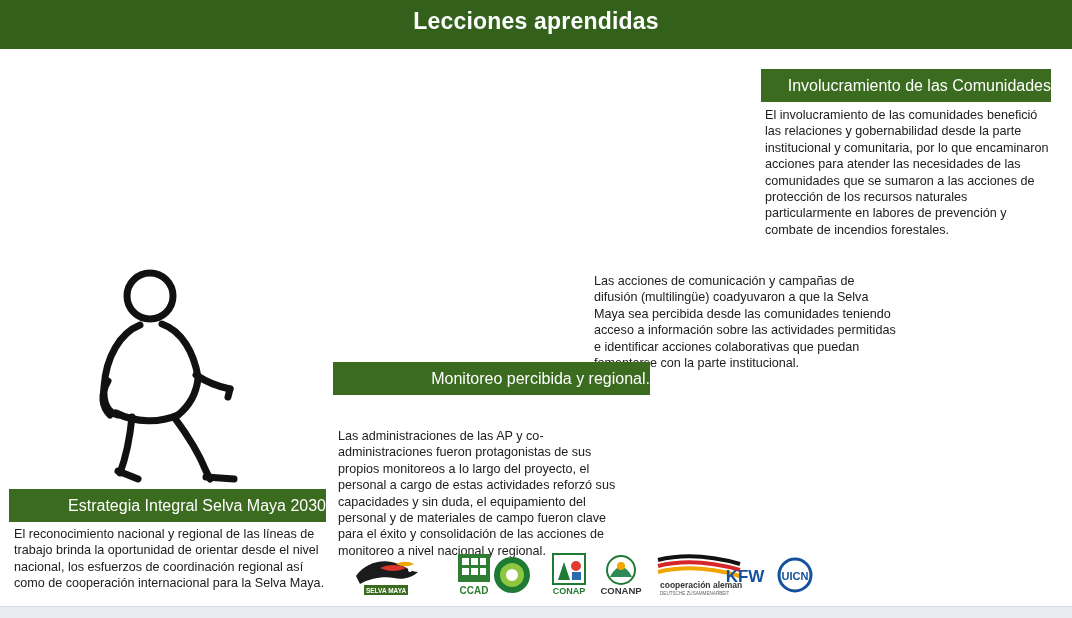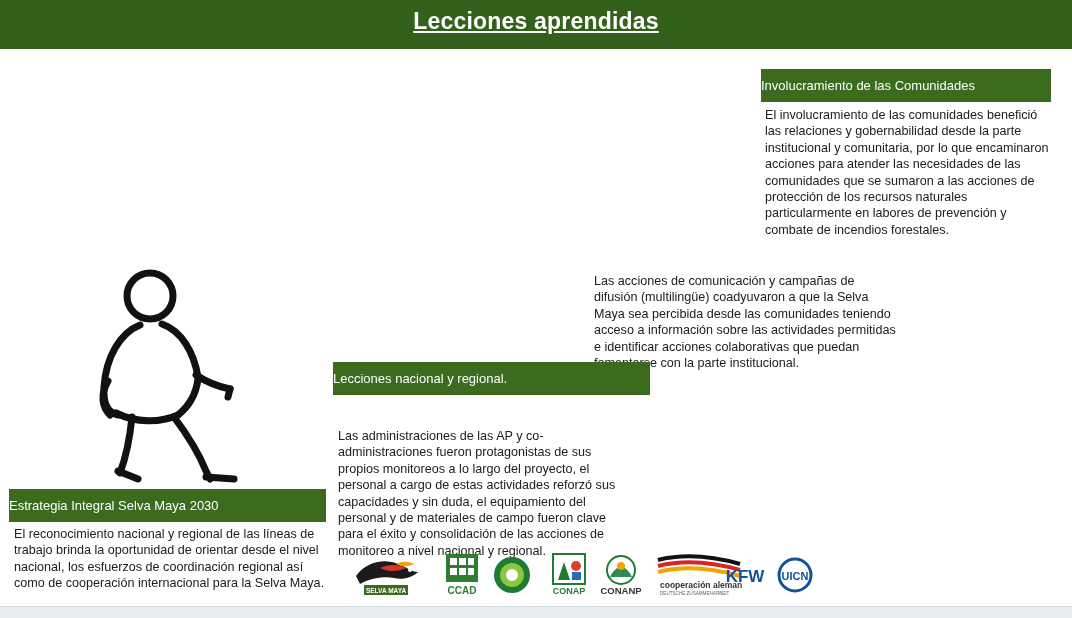--- a/index.html
+++ b/index.html
@@ -25,29 +25,28 @@
   }
   .header-title {
     position: absolute;
     left: 0; top: 8px;
     width: 1072px;
     text-align: center;
     color: #ffffff;
     font-size: 23px;
     font-weight: bold;
     letter-spacing: 0.2px;
-    text-decoration: underline;
   }
   
   .card-title {
     position: absolute;
     background: #3a6b1e;
     color: #ffffff;
-    font-size: 13px;
-    text-align: left;
+    font-size: 16px;
+    text-align: right;
     line-height: 33px;
     height: 33px;
     white-space: nowrap;
     overflow: hidden;
   }
   .card-body {
     position: absolute;
     color: #202020;
     font-size: 12.6px;
     line-height: 16.4px;
@@ -103,21 +102,21 @@
 
   <div class="header">
     <div class="header-title">Lecciones aprendidas</div>
   </div>
 
   <div class="card-title" id="c1-title">Involucramiento de las Comunidades</div>
   <div class="card-body" id="c1-body">El involucramiento de las comunidades benefició las relaciones y gobernabilidad desde la parte institucional y comunitaria, por lo que encaminaron acciones para atender las necesidades de las comunidades que se sumaron a las acciones de protección de los recursos naturales particularmente en labores de prevención y combate de incendios forestales.</div>
 
   <div class="card-body" id="c2-body">Las acciones de comunicación y campañas de difusión (multilingüe) coadyuvaron a que la Selva Maya sea percibida desde las comunidades teniendo acceso a información sobre las actividades permitidas e identificar acciones colaborativas que puedan fomentarse con la parte institucional.</div>
 
-  <div class="card-title" id="c3-title">Lecciones nacional y regional.</div>
+  <div class="card-title" id="c3-title">Monitoreo percibida y regional.</div>
   <div class="card-body" id="c3-body">Las administraciones de las AP y co-administraciones fueron protagonistas de sus propios monitoreos a lo largo del proyecto, el personal a cargo de estas actividades reforzó sus capacidades y sin duda, el equipamiento del personal y de materiales de campo fueron clave para el éxito y consolidación de las acciones de monitoreo a nivel nacional y regional.</div>
 
   <div class="card-title" id="c4-title">Estrategia Integral Selva Maya 2030</div>
   <div class="card-body" id="c4-body">El reconocimiento nacional y regional de las líneas de trabajo brinda la oportunidad de orientar desde el nivel nacional, los esfuerzos de coordinación regional  así como de cooperación internacional para la Selva Maya.</div>
 
   <div id="figure">
     <svg viewBox="0 0 170 225" width="170" height="225" fill="none" stroke="#111111" stroke-width="7" stroke-linecap="round" stroke-linejoin="round">
 
       <circle cx="72" cy="31" r="23"></circle>
 
@@ -147,21 +146,21 @@
       <svg viewBox="0 0 76 46" width="76" height="46">
         <path d="M6 24 C 16 10, 34 6, 48 12 C 56 15, 62 20, 68 20 C 62 26, 52 28, 44 26 C 34 24, 20 26, 10 32 Z" fill="#1b1b1b"></path>
         <path d="M30 16 C 38 12, 48 12, 56 16 C 48 20, 38 20, 30 16 Z" fill="#d9352b"></path>
         <path d="M46 12 C 52 9, 58 9, 64 12 C 58 15, 52 15, 46 12 Z" fill="#f0a500"></path>
         <circle cx="60" cy="18" r="2" fill="#ffffff"></circle>
         <rect x="14" y="33" width="44" height="10" fill="#3a6b1e"></rect>
         <text x="36" y="41" font-size="6.5" fill="#ffffff" text-anchor="middle" class="lg-text">SELVA MAYA</text>
       </svg>
     </div>
 
-    <div class="logo" style="left:92px; width:40px;">
+    <div class="logo" style="left:104px; width:40px;">
       <svg viewBox="0 0 40 46" width="40" height="46">
         <rect x="4" y="2" width="32" height="28" fill="#2e7d32"></rect>
         <g fill="#ffffff">
           <rect x="8" y="6" width="7" height="7"></rect>
             <rect x="17" y="6" width="7" height="7"></rect>
           <rect x="26" y="6" width="6" height="7"></rect>
           <rect x="8" y="16" width="7" height="7"></rect>
             <rect x="17" y="16" width="7" height="7"></rect>
           <rect x="26" y="16" width="6" height="7"></rect>
         </g>

